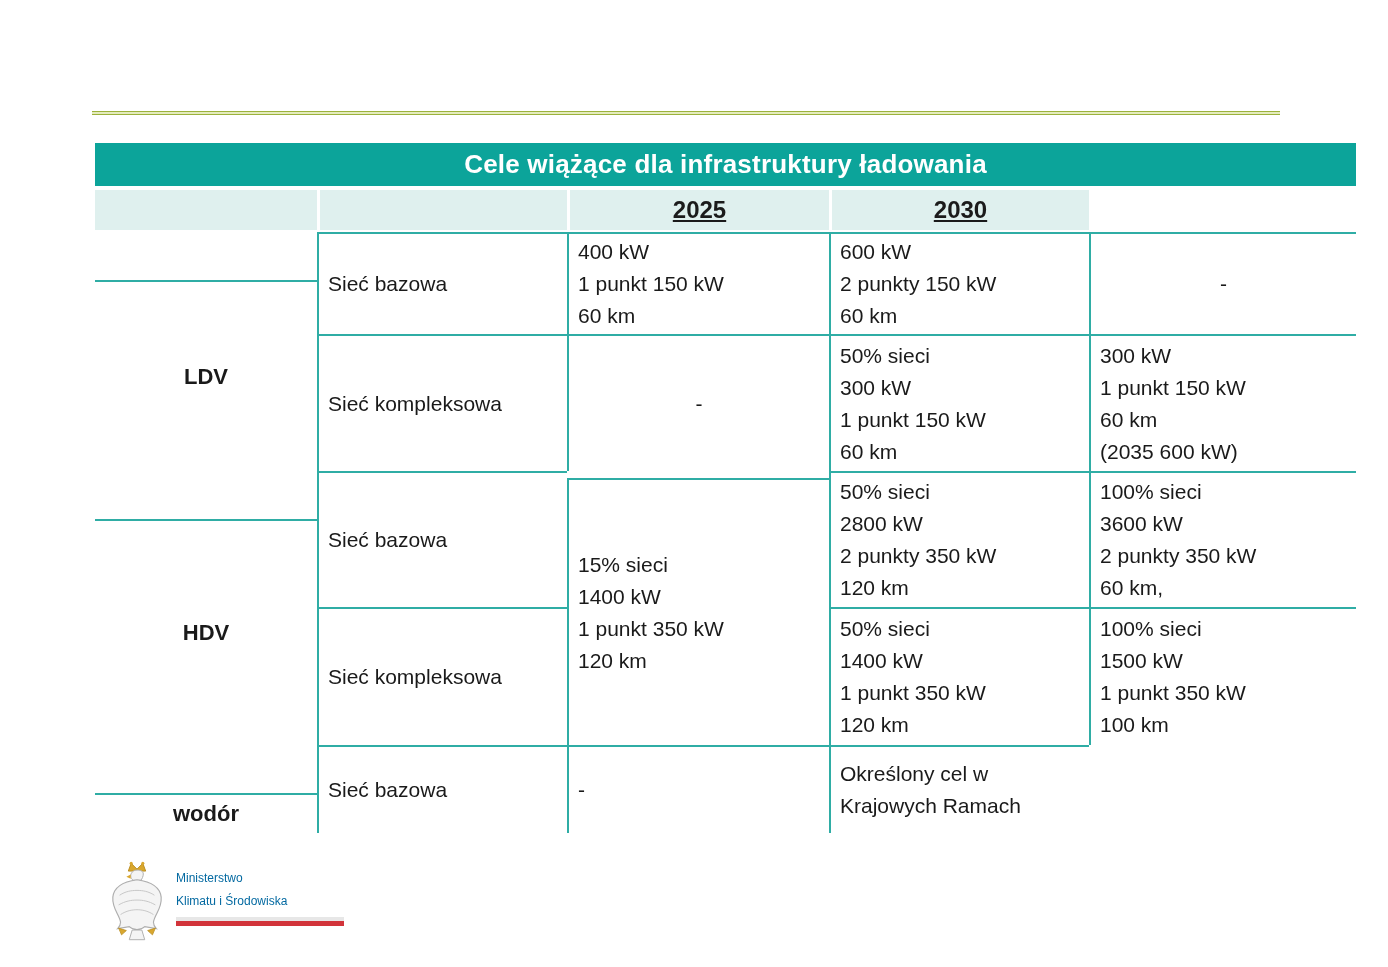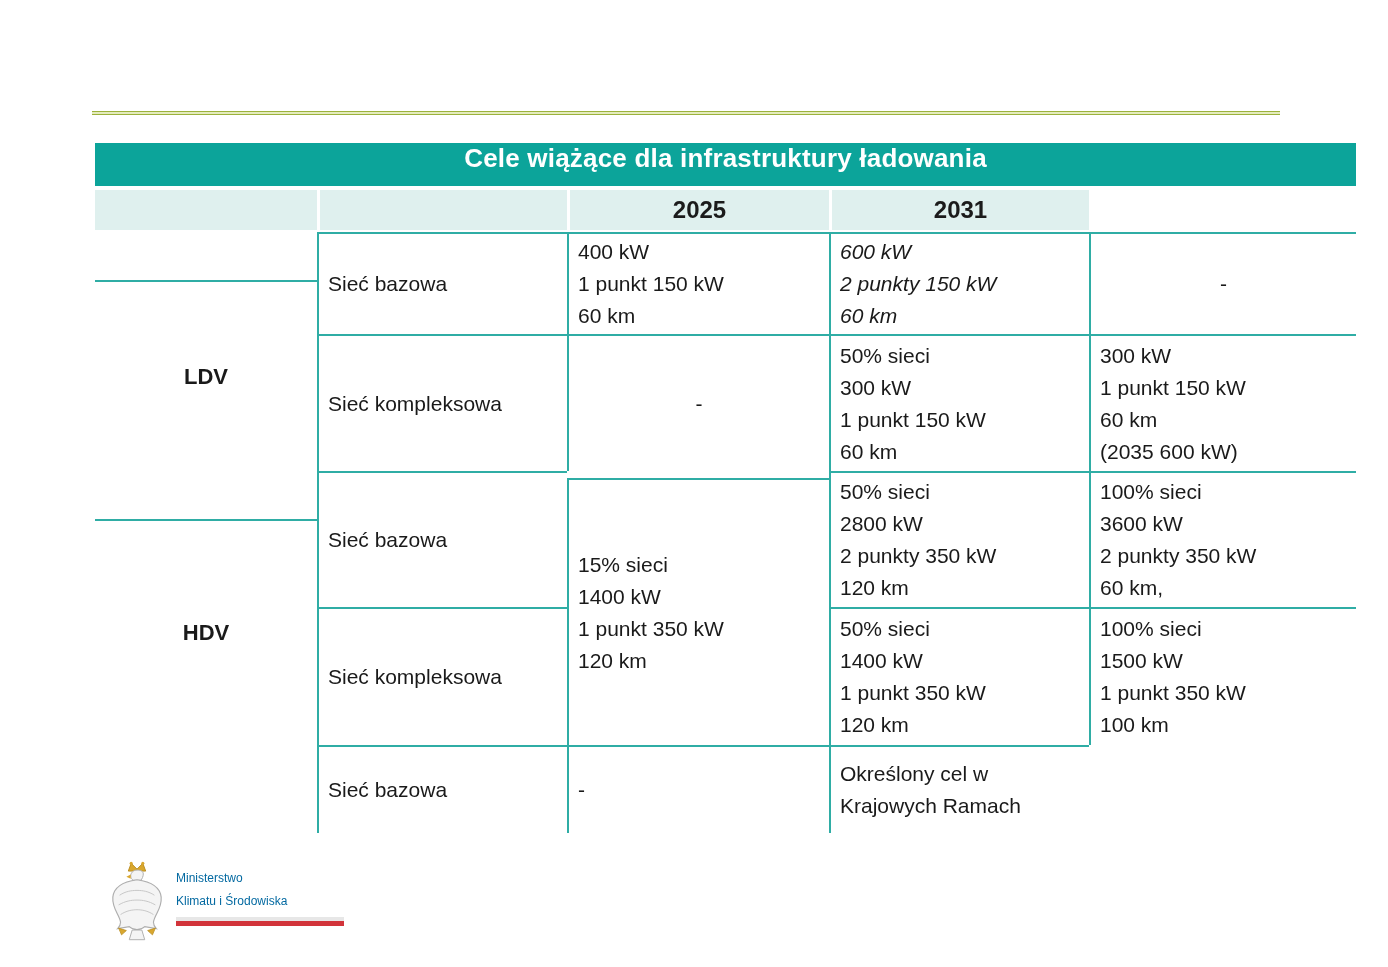--- a/index.html
+++ b/index.html
@@ -16,27 +16,27 @@
   }
   
   .green-rule{
     position:absolute;left:92px;top:111px;width:1188px;height:4px;
     background:linear-gradient(180deg,#9cb23c 0 25%,#e4ebbd 25% 75%,#9cb23c 75% 100%);
   }
   
   .title-bar{
     position:absolute;left:95px;top:143px;width:1261px;height:43px;
     background:var(--teal);color:#ffffff;
-    display:flex;justify-content:center;
+    display:flex;align-items:center;justify-content:center;
     font-size:26px;font-weight:bold;letter-spacing:.2px;
   }
   
   .header-row{
     position:absolute;left:95px;top:190px;width:1134px;height:40px;
-    display:grid;grid-template-columns:222px 250px 262px 260px 267px;
+    display:grid;grid-template-columns:222px 250px 262px 260px 267px;text-decoration:underline;
   }
   .header-cell{
     background:var(--teal-light);
     display:flex;align-items:center;justify-content:center;
     font-size:24px;font-weight:bold;color:#1b1b1b;
   }
   .header-cell + .header-cell{border-left:3px solid #ffffff;}
   
   .body-grid{
     position:absolute;left:95px;top:232px;width:1261px;
@@ -49,21 +49,21 @@
     padding:4px 6px 4px 9px;
     font-size:21px;line-height:32px;color:var(--ink);
     background:#ffffff;
   }
   .b-top{border-top:2px solid var(--line);}
   .b-left{border-left:2px solid var(--line);}
   .cat{align-items:center;padding:0;font-weight:bold;font-size:22px;margin-top:48px;}
   .dash-center{align-items:center;padding:0;}
   
   .cA{grid-area:1/1/3/2;} .cB{grid-area:1/2/2/3;} .cC{grid-area:1/3/2/4;}
-  .cD{grid-area:1/4/2/5;font-style:italic;} .cE{grid-area:1/5/2/6;}
+  .cD{grid-area:1/4/2/5;} .cE{grid-area:1/5/2/6;}
   .cF{grid-area:2/2/3/3;} .cG{grid-area:2/3/3/4;} .cH{grid-area:2/4/3/5;}
   .cI{grid-area:2/5/3/6;}
   .cJ{grid-area:3/1/5/2;} .cK{grid-area:3/2/4/3;} .cL{grid-area:3/3/5/4;margin-top:7px;}
   .cM{grid-area:3/4/4/5;} .cN{grid-area:3/5/4/6;}
   .cO{grid-area:4/2/5/3;} .cP{grid-area:4/4/5/5;} .cQ{grid-area:4/5/5/6;}
   .cR{grid-area:5/1/6/2;} .cS{grid-area:5/2/6/3;} .cT{grid-area:5/3/6/4;}
   .cU{grid-area:5/4/6/5;} .cV{grid-area:5/5/6/6;}
   
   .footer-logo{position:absolute;left:108px;top:858px;width:300px;height:90px;}
   .eagle{position:absolute;left:0;top:0;}
@@ -82,21 +82,21 @@
 <div class="green-rule"></div>
 
 <div class="title-bar">
   <span>Cele wiążące dla infrastruktury ładowania</span>
 </div>
 
 <div class="header-row">
   <div class="header-cell"></div>
   <div class="header-cell"></div>
   <div class="header-cell">2025</div>
-  <div class="header-cell">2031</div>
+  <div class="header-cell">2030</div>
 </div>
 
 <div class="body-grid">
   <div class="cell cat b-top cA">LDV</div>
   <div class="cell b-top b-left cB">Sieć bazowa</div>
   <div class="cell b-top b-left cC">400 kW<br>1 punkt 150 kW<br>60 km</div>
   <div class="cell b-top b-left cD">600 kW<br>2 punkty 150 kW<br>60 km</div>
   <div class="cell dash-center b-top b-left cE">-</div>
 
   <div class="cell b-top b-left cF">Sieć kompleksowa</div>
@@ -107,20 +107,21 @@
   <div class="cell cat b-top cJ">HDV</div>
   <div class="cell b-top b-left cK">Sieć bazowa</div>
   <div class="cell b-top b-left cL">15% sieci<br>1400 kW<br>1 punkt 350 kW<br>120 km</div>
   <div class="cell b-top b-left cM">50% sieci<br>2800 kW<br>2 punkty 350 kW<br>120 km</div>
   <div class="cell b-top b-left cN">100% sieci<br>3600 kW<br>2 punkty 350 kW<br>60 km,</div>
 
   <div class="cell b-top b-left cO">Sieć kompleksowa</div>
   <div class="cell b-top b-left cP">50% sieci<br>1400 kW<br>1 punkt 350 kW<br>120 km</div>
   <div class="cell b-top b-left cQ">100% sieci<br>1500 kW<br>1 punkt 350 kW<br>100 km</div>
 
+  <div class="cell cat b-top cR">wodór</div>
   <div class="cell b-top b-left cS">Sieć bazowa</div>
   <div class="cell b-top b-left cT">-</div>
   <div class="cell b-top b-left cU">Określony cel w<br>Krajowych Ramach</div>
 </div>
 
 <div class="footer-logo">
   <svg class="eagle" width="58" height="88" viewBox="0 0 60 90">
     <polygon points="21,13 24,5 30,11 36,5 39,13" fill="#d9a72e" stroke="#b98c1f" stroke-width="1"></polygon>
     <circle cx="24" cy="5" r="1.6" fill="#d9a72e"></circle>
     <circle cx="36" cy="5" r="1.6" fill="#d9a72e"></circle>

